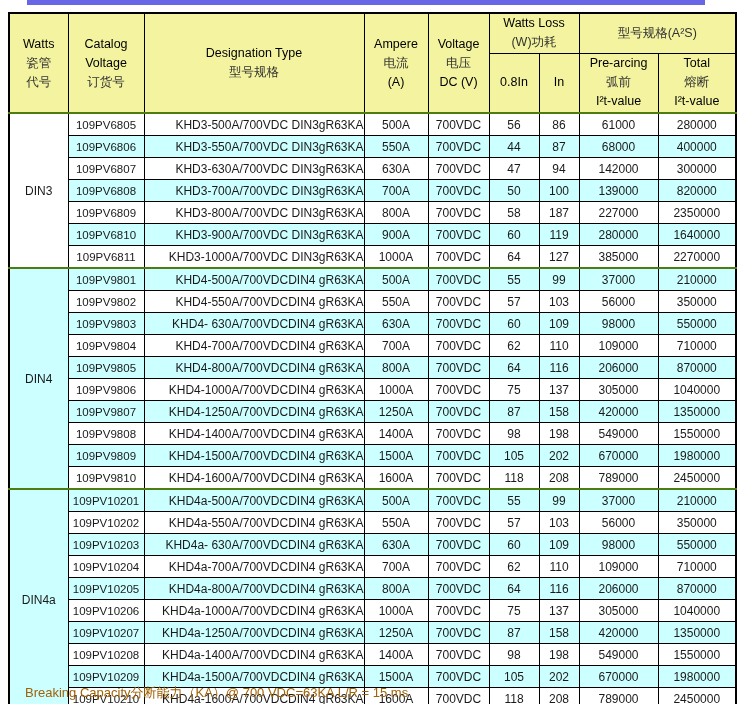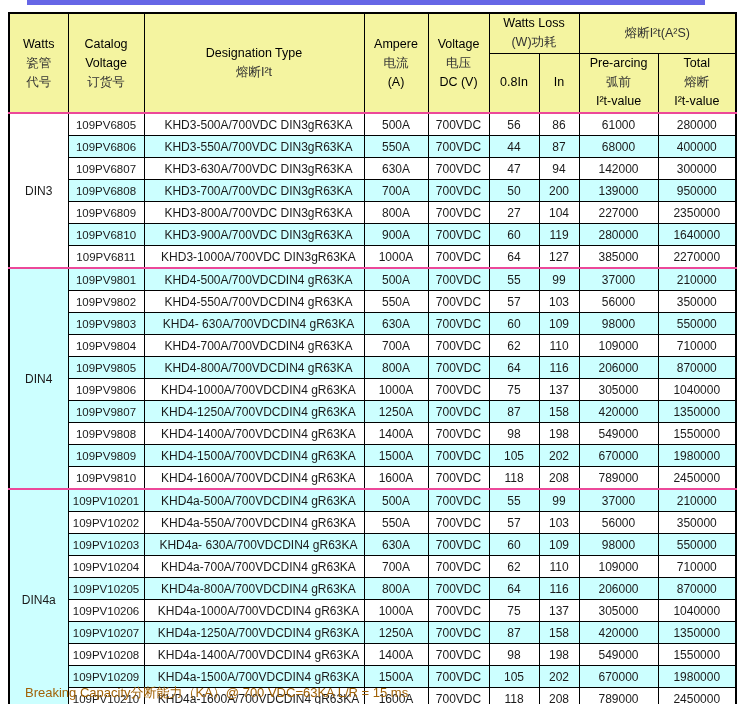--- a/index.html
+++ b/index.html
@@ -30,23 +30,23 @@
   }
   .fuse-table thead tr.h1 { height:40px; }
   .fuse-table thead tr.h2 { height:60px; }
   .hl { display:block; line-height:19px; }
   .cjk { color:#333; }
   .fuse-table tbody td {
     height:21px; font-size:12px; color:#1a1a1a; background:#ffffff;
   }
   .fuse-table tbody tr.shade td { background:var(--row-alt,#CCFFFF); }
   .fuse-table tbody td.size-cell { background:#ffffff; font-size:12px; color:#1a1a1a; }
-  .fuse-table tbody td.designation-cell { text-align:center; padding-left:9px; }
+  .fuse-table tbody td.designation-cell { text-align:right; padding-left:9px; }
   .fuse-table tbody td.catalog-cell { font-size:11.5px; }
-  .fuse-table tbody tr.group-start td { border-top:2px solid #ec4899; }
+  .fuse-table tbody tr.group-start td { border-top:2px solid #4d7c0f; }
   .caption {
     position:absolute; left:25px; top:684px;
     font-size:13px; color:#a16207; white-space:nowrap;
   }
 </style>
 </head>
 <body style="--header-bg: #F4F4A0; --row-alt: #CCFFFF; --bar-color: #6666E6;">
 
 <div class="top-bar"></div>
 
@@ -69,38 +69,38 @@
         <span class="hl cjk">瓷管</span>
         <span class="hl cjk">代号</span>
       </th>
       <th rowspan="2">
         <span class="hl">Catalog</span>
         <span class="hl">Voltage</span>
         <span class="hl cjk">订货号</span>
       </th>
       <th rowspan="2">
         <span class="hl">Designation Type</span>
-        <span class="hl cjk">熔断I²t</span>
+        <span class="hl cjk">型号规格</span>
       </th>
       <th rowspan="2">
         <span class="hl">Ampere</span>
         <span class="hl cjk">电流</span>
         <span class="hl">(A)</span>
       </th>
       <th rowspan="2">
         <span class="hl">Voltage</span>
         <span class="hl cjk">电压</span>
         <span class="hl">DC (V)</span>
       </th>
       <th colspan="2">
         <span class="hl">Watts Loss</span>
         <span class="hl cjk">(W)功耗</span>
       </th>
       <th colspan="2">
-        <span class="hl cjk">熔断I²t(A²S)</span>
+        <span class="hl cjk">型号规格(A²S)</span>
       </th>
     </tr>
     <tr class="h2">
       <th>
         <span class="hl">0.8In</span>
       </th>
       <th>
         <span class="hl">In</span>
       </th>
       <th>
@@ -146,31 +146,31 @@
         <td>94</td>
         <td>142000</td>
         <td>300000</td>
       </tr>
       <tr class="shade">
         <td class="catalog-cell">109PV6808</td>
         <td class="designation-cell">KHD3-700A/700VDC DIN3gR63KA</td>
         <td>700A</td>
         <td>700VDC</td>
         <td>50</td>
-        <td>200</td>
+        <td>100</td>
         <td>139000</td>
-        <td>950000</td>
+        <td>820000</td>
       </tr>
       <tr>
         <td class="catalog-cell">109PV6809</td>
         <td class="designation-cell">KHD3-800A/700VDC DIN3gR63KA</td>
         <td>800A</td>
         <td>700VDC</td>
-        <td>27</td>
-        <td>104</td>
+        <td>58</td>
+        <td>187</td>
         <td>227000</td>
         <td>2350000</td>
       </tr>
       <tr class="shade">
         <td class="catalog-cell">109PV6810</td>
         <td class="designation-cell">KHD3-900A/700VDC DIN3gR63KA</td>
         <td>900A</td>
         <td>700VDC</td>
         <td>60</td>
         <td>119</td>

